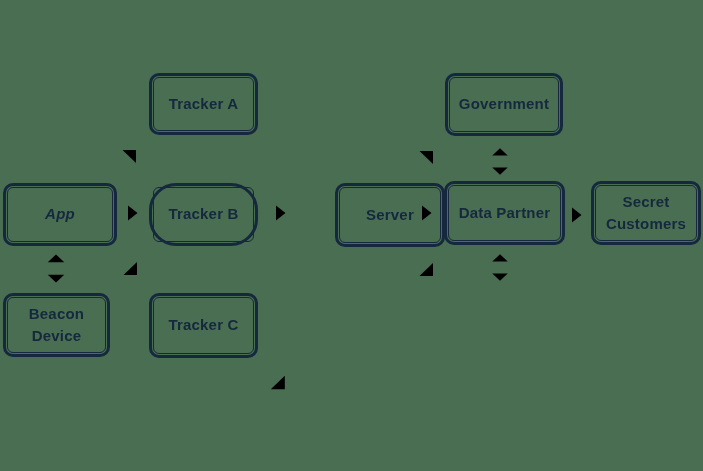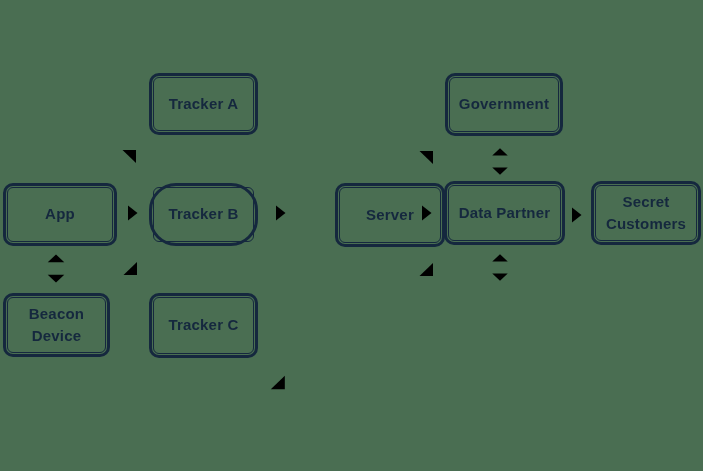--- a/index.html
+++ b/index.html
@@ -32,21 +32,21 @@
     pointer-events:none;
   }
   .node-label{
     color:var(--ink);
     font-weight:bold;
     font-size:15px;
     line-height:1.5;
     letter-spacing:.2px;
   }
   
-  #node-app             {left:3px;   top:183px; width:114px; height:63px;}
+  #node-app             {left:3px;   top:183px; width:114px; height:63px;font-style:italic;}
   #node-beacon-device   {left:3px;   top:293px; width:107px; height:64px;}
   #node-tracker-a       {left:149px; top:73px;  width:109px; height:62px;}
   #node-tracker-b       {left:149px; top:183px; width:109px; height:63px;border-radius:27px;}
   #node-tracker-c       {left:149px; top:293px; width:109px; height:65px;}
   #node-server          {left:297px; top:183px; width:110px; height:64px;margin-left:38px;}
   #node-government      {left:445px; top:73px;  width:118px; height:63px;}
   #node-data-partner    {left:444px; top:181px; width:121px; height:64px;}
   #node-law-enforcement {left:445px; top:292px; width:110px; height:66px;}
   #node-secret-customers{left:591px; top:181px; width:110px; height:64px;}
 

